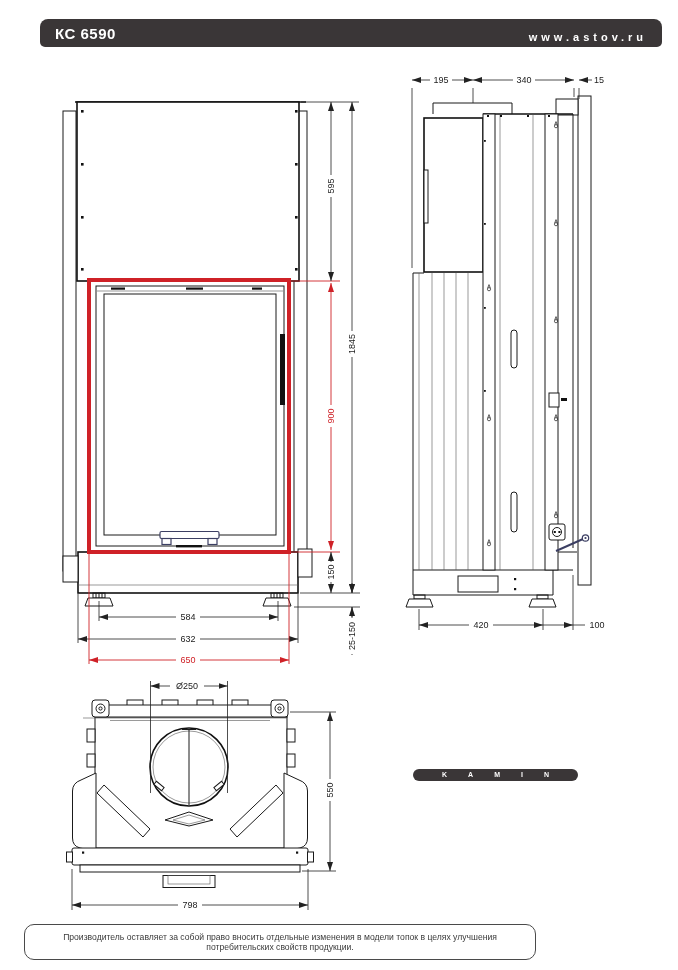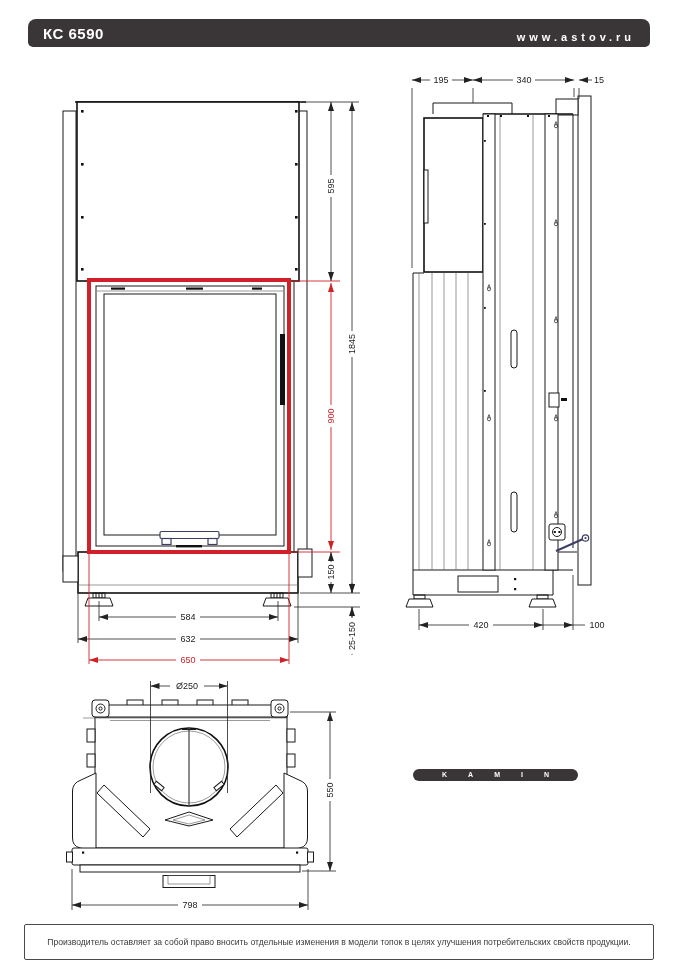--- a/index.html
+++ b/index.html
@@ -1,19 +1,19 @@
 <!DOCTYPE html>
 <html style="--accent: #cf2127; --headerbg: #3a3637; --navy: #3c3f63;"><head>
 <meta charset="utf-8">
 <style>
   html,body{margin:0;padding:0;background:#fff;}
   .page{position:relative;width:678px;height:970px;background:#fff;overflow:hidden;
         font-family:"Liberation Sans",sans-serif;}
   
-  .hdr{position:absolute;left:28px;top:19px;width:622px;height:28px;
+  .hdr{position:absolute;left:40px;top:19px;width:622px;height:28px;
        background:var(--headerbg,#3a3637);border-radius:8px 8px 5px 5px;
        display:flex;align-items:center;justify-content:space-between;
        padding:0 15px;box-sizing:border-box;color:#fff;}
   .hdr .model{font-size:15px;font-weight:bold;letter-spacing:.5px;}
   .hdr .site{font-size:11px;font-weight:bold;letter-spacing:4px;margin-top:8px;}
   
   svg.draw{position:absolute;left:0;top:0;}
   .ln{stroke:#1a1a1a;stroke-width:1;fill:none;}
   .lnf{stroke:#1a1a1a;stroke-width:1;fill:#fff;}
   .ln2{stroke:#111;stroke-width:1.6;fill:none;}
@@ -29,22 +29,22 @@
   .lb{fill:#fff;}
   
   .logo{position:absolute;left:413px;top:766px;width:168px;}
   .brand{position:relative;font-size:40px;font-weight:800;letter-spacing:6px;
          line-height:30px;color:#2d282a;white-space:nowrap;}
   .flame{position:absolute;left:74px;top:-28px;width:21px;height:29px;}
   .kamin{margin-top:3px;width:165px;height:12px;border-radius:6px;
          background:var(--headerbg,#3a3637);color:#fff;font-size:7px;font-weight:bold;
          letter-spacing:21px;text-indent:21px;text-align:center;line-height:12px;}
   
-  .foot{position:absolute;left:24px;top:924px;width:630px;height:36px;
-        border:1px solid #4a4a4a;border-radius:2px;box-sizing:border-box;
+  .foot{position:absolute;left:24px;top:924px;width:512px;height:36px;
+        border:1px solid #4a4a4a;border-radius:10px;box-sizing:border-box;
         display:flex;align-items:center;justify-content:center;}
   .foot p{margin:0;font-size:8.6px;color:#3a3a3a;text-align:center;padding:0 12px;}
 </style>
 </head>
 <body>
 
 <div class="page">
 
   <div class="hdr">
     <span class="model">КС 6590</span>

